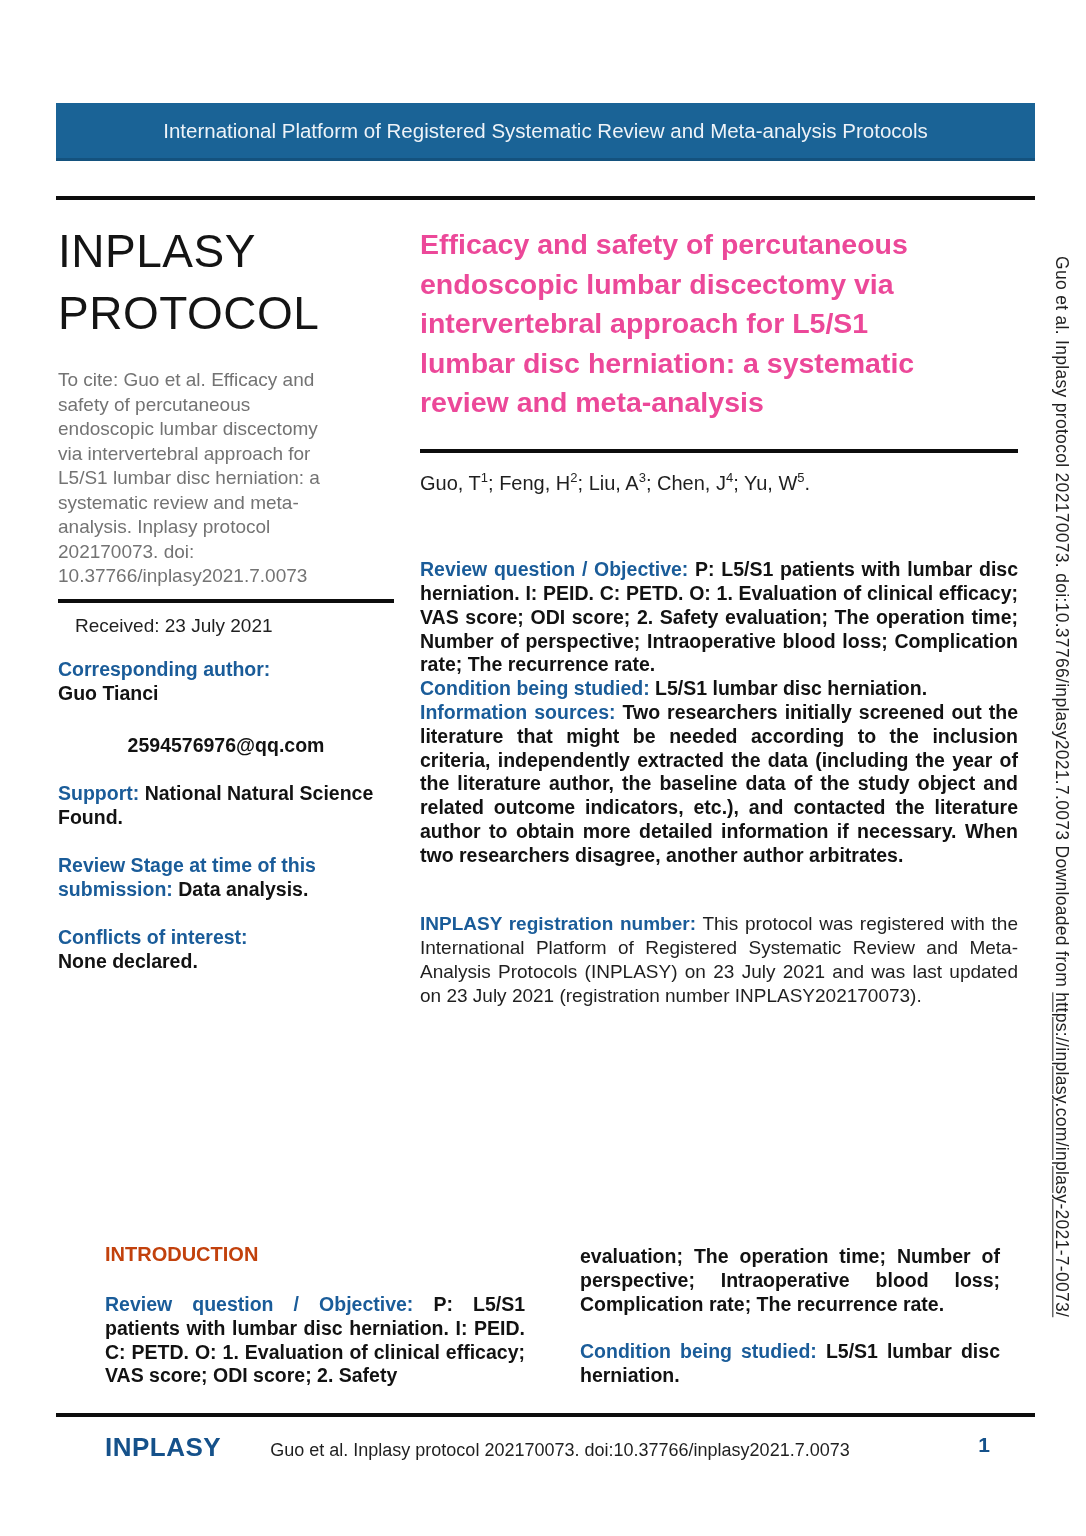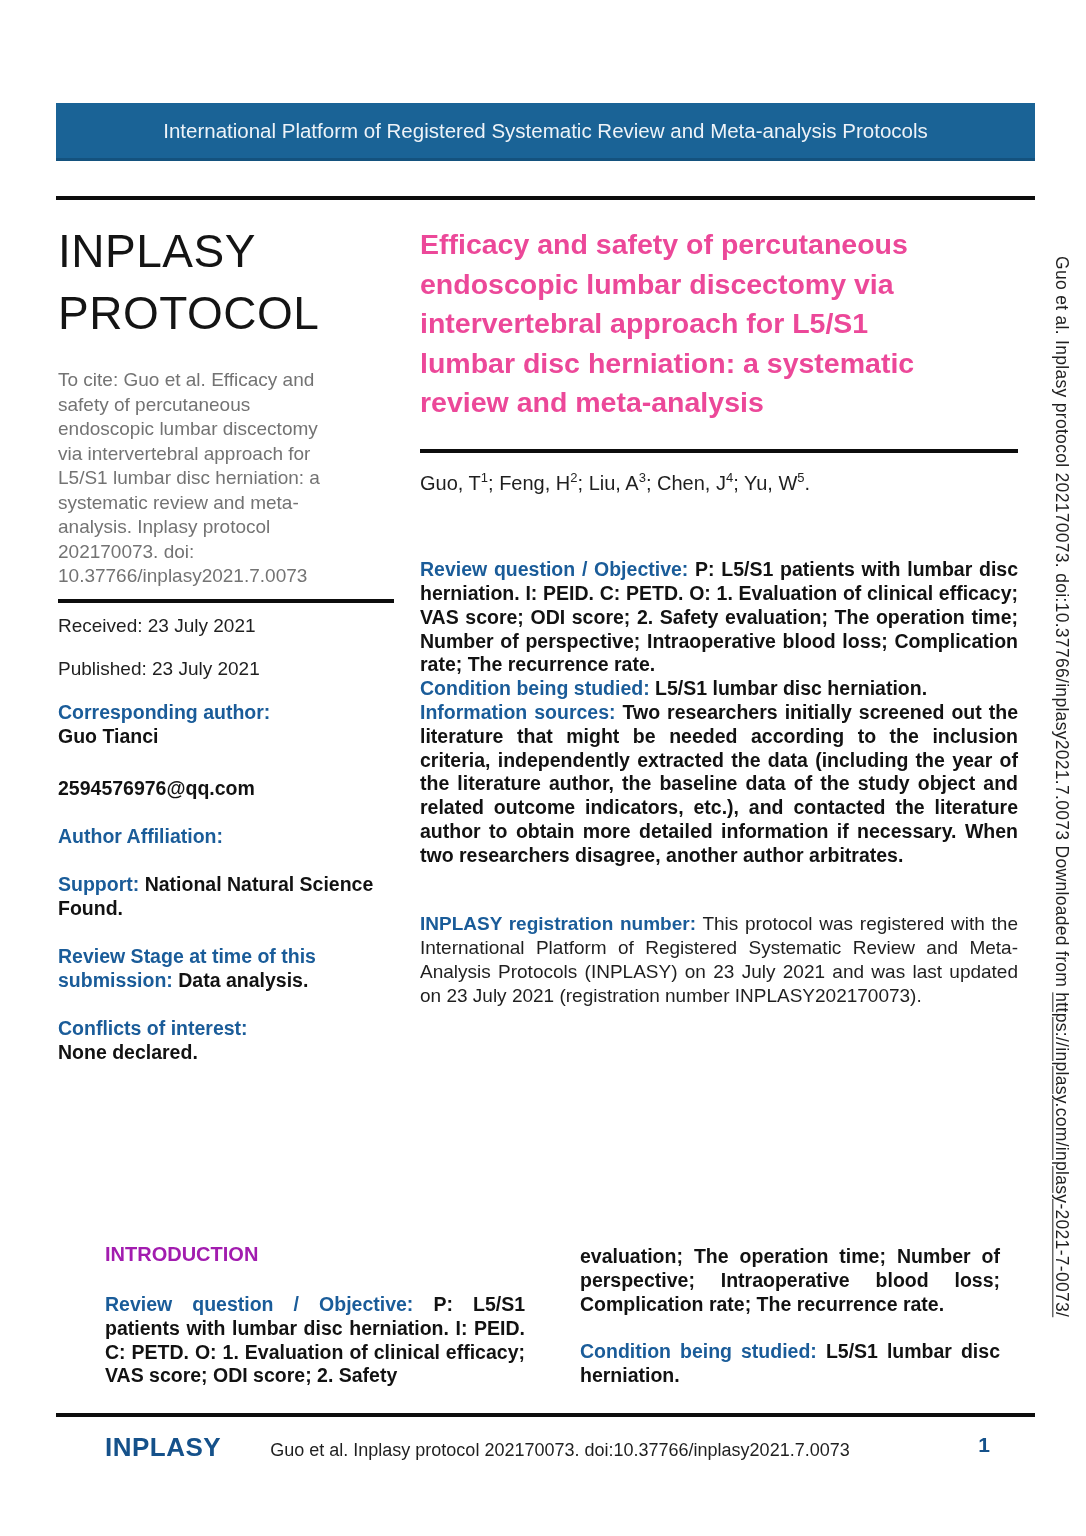--- a/index.html
+++ b/index.html
@@ -16,21 +16,21 @@
   }
   .rule { position:absolute; left:56px; width:979px; height:4px; background:#0d0d0d; }
   .rule-top { top:196px; }
   .rule-bottom { top:1413px; }
 
   
   .left-col { position:absolute; left:58px; top:220px; width:336px; }
   .wordmark { font-size:46px; line-height:62px; font-weight:400; color:#141414; white-space:pre-line; letter-spacing:0.5px; }
   .tocite { margin-top:24px; font-size:19px; line-height:24.5px; color:#737373; white-space:pre-line; }
   .rule-left { margin-top:10px; width:336px; height:4px; background:#0d0d0d; }
-  .meta { font-size:19px; color:#1f1f1f; }
+  .meta { font-size:19px; color:#1f1f1f;margin-left:17px; }
   .meta.received { margin-top:12px; }
   .meta.published { margin-top:21px; }
   .block { margin-top:24px; font-size:19.5px; line-height:24px; font-weight:bold; }
   .block .lbl { color:#1a5c99; }
   .block .val { color:#121212; }
   .gap-lg { margin-top:20px; }
 
   
   .right-col { position:absolute; left:420px; top:225px; width:598px; }
   .title { color:#ec4899; font-weight:bold; font-size:28.5px; line-height:39.5px; white-space:pre-line; }
@@ -38,21 +38,21 @@
   .authors { margin-top:17px; font-size:20px; color:#1f1f1f; }
   .authors sup { font-size:13px; }
   .lead { margin-top:64px; }
   .lead p, .intro-col p { font-size:19.5px; line-height:23.8px; font-weight:bold; color:#121212; text-align:justify; }
   .lead .lbl, .intro-col .lbl, .reg .lbl { color:#1a5c99; font-weight:bold; }
   .reg { margin-top:44px; font-size:19px; line-height:24.2px; color:#1f1f1f; text-align:justify; font-weight:normal; }
 
   
   .intro-left  { position:absolute; left:105px; top:1243px; width:420px; }
   .intro-right { position:absolute; left:580px; top:1245px; width:420px; }
-  .intro-head { color:#a21caf; font-size:20px; font-weight:bold; }
+  .intro-head { color:#c2410c; font-size:20px; font-weight:bold; }
   .intro-left p { margin-top:27px; }
   .intro-right p.second { margin-top:24px; }
 
   
   .footer-wordmark { position:absolute; left:105px; top:1432px; font-size:26px; font-weight:bold; color:#15518a; letter-spacing:0.5px; }
   .footer-cite { position:absolute; left:240px; top:1440px; width:640px; text-align:center; font-size:18px; color:#1f1f1f; }
   .page-num { position:absolute; left:950px; top:1433px; width:40px; text-align:right; font-size:21px; font-weight:bold; color:#15518a; }
 
   
   .sidebar {
@@ -80,33 +80,31 @@
 safety of percutaneous
 endoscopic lumbar discectomy
 via intervertebral approach for
 L5/S1 lumbar disc herniation: a
 systematic review and meta-
 analysis. Inplasy protocol
 202170073. doi:
 10.37766/inplasy2021.7.0073</div>
     <div class="rule-left"></div>
     <div class="meta received">Received: 23 July 2021</div>
-    <div class="meta published">Published: 23 July 2021</div>
 
     <div class="block gap-lg">
       <div class="lbl">Corresponding author:</div>
       <div class="val">Guo Tianci</div>
     </div>
 
-    <div class="block" style="margin-top:28px;">
+    <div class="block" style="margin-top:28px;text-align:center;">
       <span class="val">2594576976@qq.com</span>
     </div>
 
     <div class="block">
-      <div class="lbl">Author Affiliation:</div>
     </div>
 
     <div class="block">
       <span class="lbl">Support:</span>
       <span class="val">National Natural Science Found.</span>
     </div>
 
     <div class="block">
       <span class="lbl">Review Stage at time of this submission:</span>
       <span class="val">Data analysis.</span>

